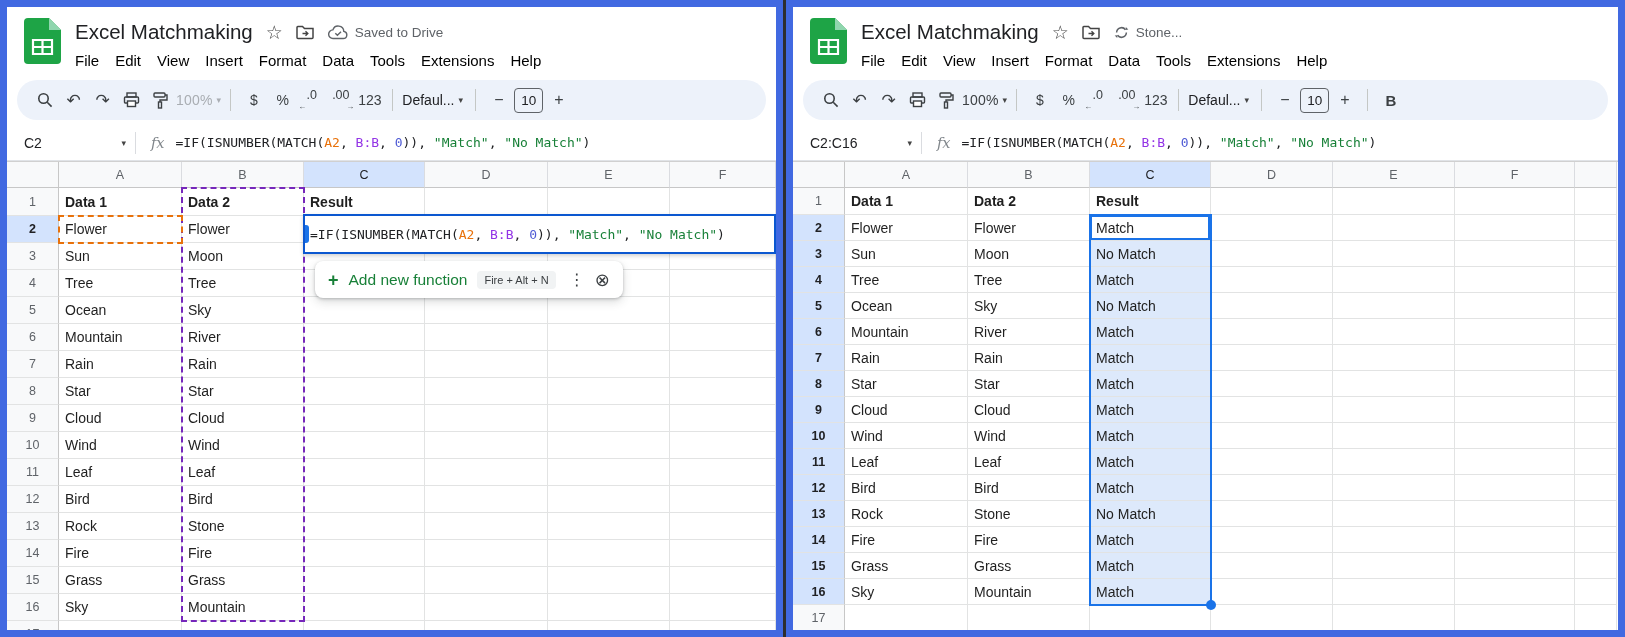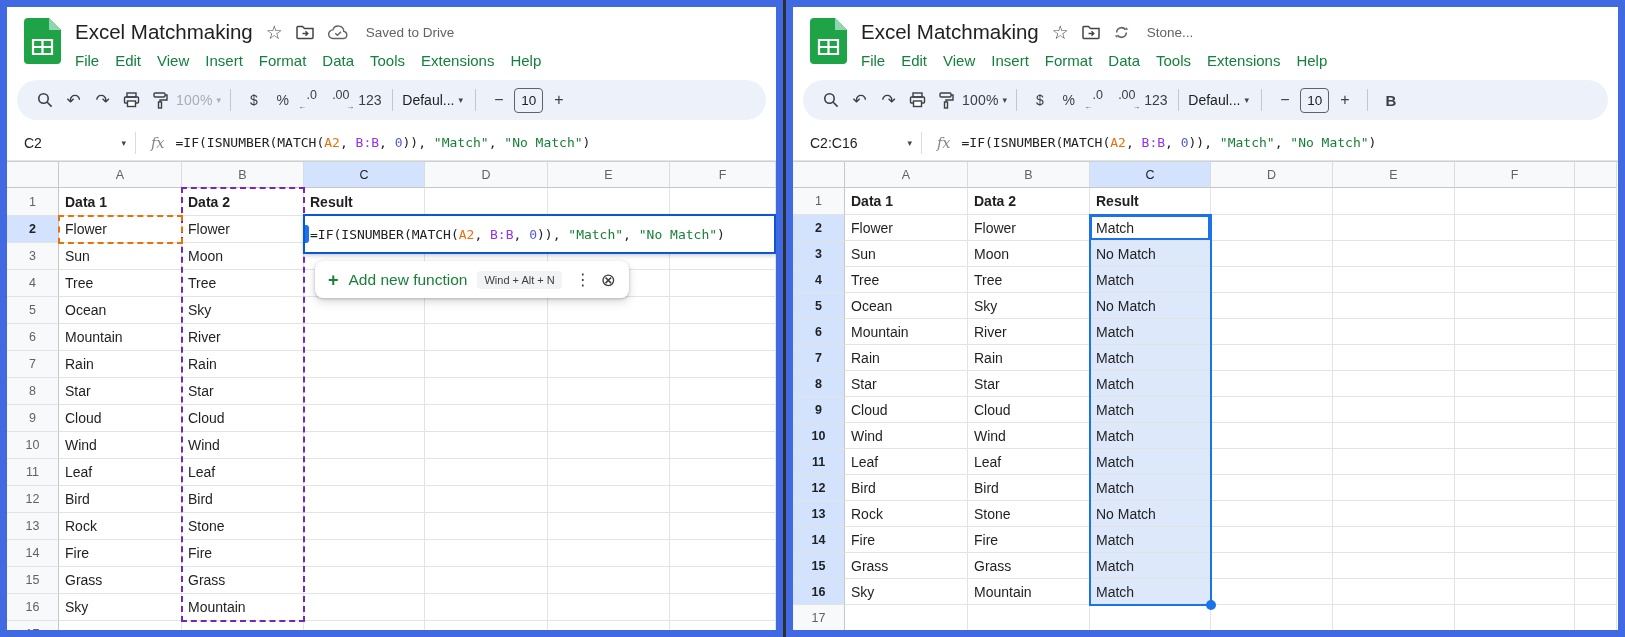--- a/index.html
+++ b/index.html
@@ -15,23 +15,23 @@
   .panel.right { width:839px; }
 
   
   .titlebar { display:flex; align-items:flex-start; padding:11px 0 0 17px; height:69px; box-sizing:border-box; }
   .logo { flex:none; }
   .title-block { margin-left:14px; }
   .title-row { display:flex; align-items:center; height:28px; }
   .doc-title { font-size:20.5px; color:#202124; }
   .title-ic { margin-left:13px; color:#444; display:flex; align-items:center; }
   .star { font-size:19px; line-height:1; }
-  .status { display:flex; align-items:center; gap:18px; color:#5f6368; font-size:13.5px; margin-left:13px; }
+  .status { display:flex; align-items:center; gap:7px; color:#5f6368; font-size:13.5px; margin-left:13px; }
   .menu-row { display:flex; margin-top:3px; margin-left:-8px; }
-  .menu-item { font-size:15px; color:#15803d; padding:3px 8px; border-radius:4px; }
+  .menu-item { font-size:15px; color:#000000; padding:3px 8px; border-radius:4px; }
 
   
   .toolbar {
     margin:4px 10px 0 10px; background:#edf2fa; border-radius:24px; height:40px;
     display:flex; align-items:center; padding:0 6px 0 14px; gap:2px; overflow:hidden; white-space:nowrap;
   }
   .tb { min-width:27px; height:27px; display:flex; align-items:center; justify-content:center; color:#3c4043; font-size:14px; border-radius:4px; flex:none; }
   .tb-uni { font-size:17px; }
   .tb-divider { width:1px; height:22px; background:#c4c7c5; margin:0 7px; flex:none; }
   .zoom { font-size:14px; letter-spacing:.2px; }
@@ -366,21 +366,21 @@
         <div class="cell" style="width: 123px;"></div>
         <div class="cell" style="width: 122px;"></div>
         <div class="cell" style="width: 106px;"></div>
       </div>
       <div class="ov b-dash" style="left: 174px; top: 25px; width: 124px; height: 435px;"></div>
       <div class="ov a-dash" style="left: 51px; top: 53px; width: 125px; height: 29px;"></div>
       <div class="edit-box" style="left: 296px; top: 52px; width: 473px; height: 40px;"><div class="q-badge">?</div><span><span class="tk-plain">=IF(ISNUMBER(MATCH(</span><span class="tk-orange">A2</span><span class="tk-plain">, </span><span class="tk-purple">B:B</span><span class="tk-plain">, </span><span class="tk-number">0</span><span class="tk-plain">)), </span><span class="tk-string">"Match"</span><span class="tk-plain">, </span><span class="tk-string">"No Match"</span><span class="tk-plain">)</span></span></div>
       <div class="tooltip" style="left: 308px; top: 99px;">
         <span class="tt-plus">+</span>
         <span class="tt-label">Add new function</span>
-        <span class="tt-pill">Wind + Alt + N</span>
+        <span class="tt-pill">Fire + Alt + N</span>
         <span class="tt-dots">⋮</span>
         <span class="tt-close">⊗</span>
       </div>
     </div>
 </div>
 
 <div class="panel right">
   <div class="titlebar">
     <svg class="logo" width="37" height="46" viewBox="0 0 37 46">
       <path d="M4 0h21l12 12v30a4 4 0 0 1-4 4H4a4 4 0 0 1-4-4V4a4 4 0 0 1 4-4z" fill="#1ea446"></path>

